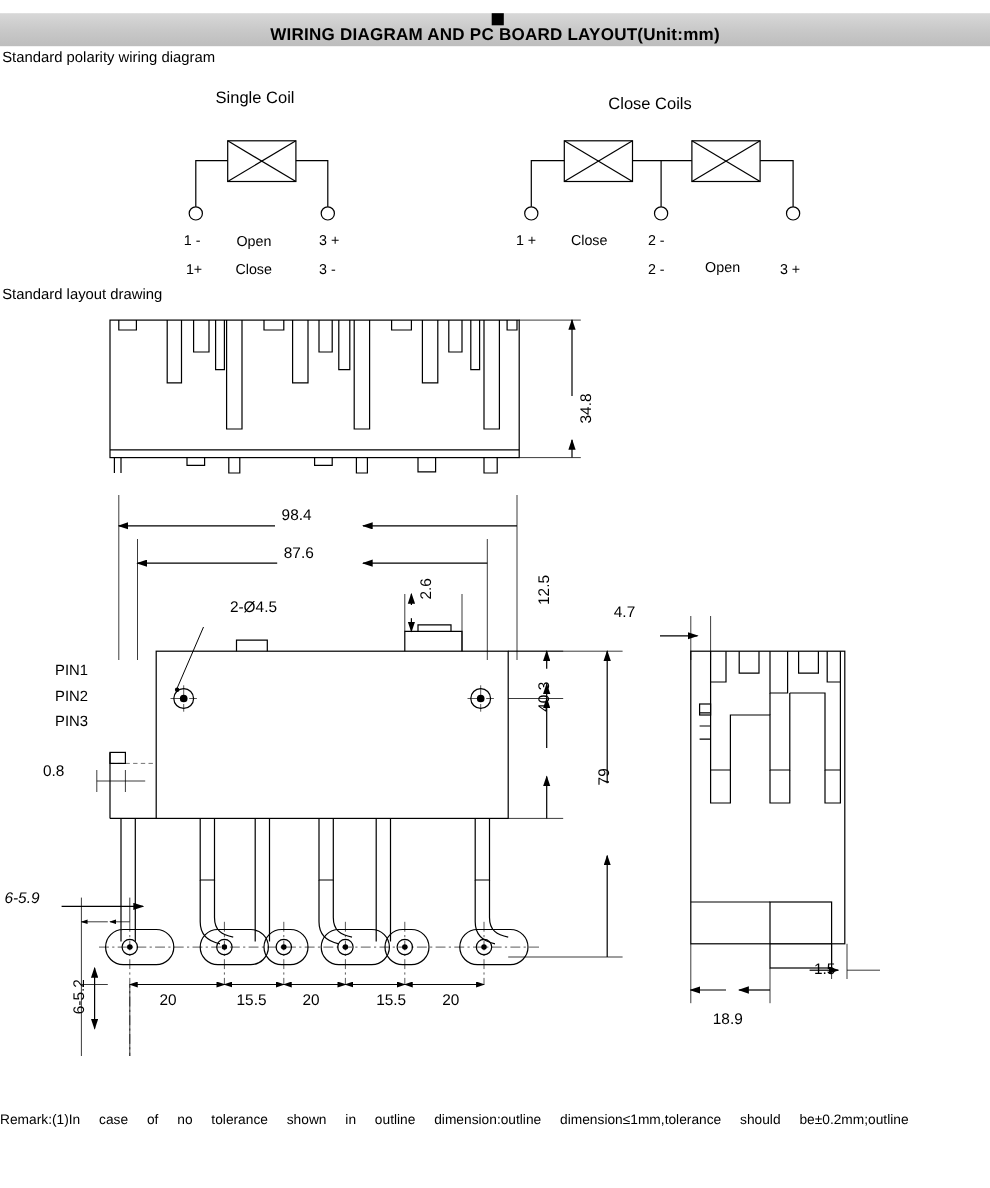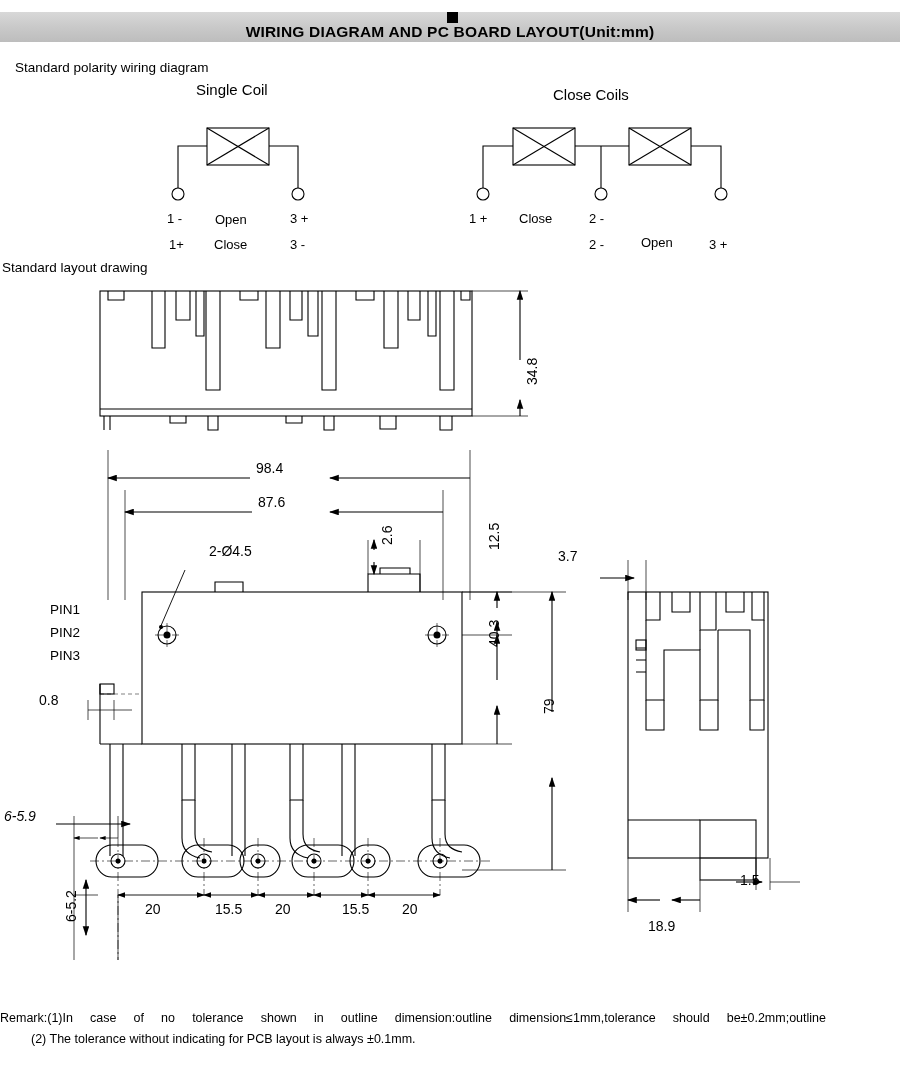--- a/index.html
+++ b/index.html
@@ -97,21 +97,21 @@
 </head>
 <body>
 
 <div id="page">
 
   <div class="header-bar">
     <span class="header-square"></span>
     <span class="header-title">WIRING DIAGRAM AND PC BOARD LAYOUT(Unit:mm)</span>
   </div>
 
-  <div class="caption" style="left:2px; top:60px;margin-left:13px;">Standard polarity wiring diagram</div>
+  <div class="caption" style="left:2px; top:44px;">Standard polarity wiring diagram</div>
   <div class="caption" style="left:2px; top:260px;">Standard layout drawing</div>
 
   <div class="t" style="left:196px; top:81px; font-size:15px;">Single Coil</div>
   <div class="t" style="left:553px; top:86px; font-size:15px;">Close Coils</div>
 
   <div class="t" style="left:167px; top:211px;">1 -</div>
   <div class="t" style="left:169px; top:237px;">1+</div>
   <div class="t" style="left:215px; top:212px;">Open</div>
   <div class="t" style="left:214px; top:237px;">Close</div>
   <div class="t" style="left:290px; top:211px;">3 +</div>
@@ -123,21 +123,21 @@
   <div class="t" style="left:589px; top:237px;">2 -</div>
   <div class="t" style="left:641px; top:235px;">Open</div>
   <div class="t" style="left:709px; top:237px;">3 +</div>
 
   <div class="t rot dim" style="left:524px; top:385px;">34.8</div>
 
   <div class="t dim" style="left:256px; top:460px;">98.4</div>
   <div class="t dim" style="left:258px; top:494px;">87.6</div>
   <div class="t rot dim" style="left:379px; top:545px;">2.6</div>
   <div class="t rot dim" style="left:486px; top:550px;">12.5</div>
-  <div class="t dim" style="left:558px; top:548px;">3.7</div>
+  <div class="t dim" style="left:558px; top:548px;">4.7</div>
   <div class="t dim" style="left:175px; top:543px;margin-left:34px;">2-Ø4.5</div>
 
   <div class="t" style="left:50px; top:602px; font-size:13.5px;">PIN1</div>
   <div class="t" style="left:50px; top:625px; font-size:13.5px;">PIN2</div>
   <div class="t" style="left:50px; top:648px; font-size:13.5px;">PIN3</div>
 
   <div class="t dim" style="left:39px; top:692px;">0.8</div>
   <div class="t rot dim" style="left:486px; top:647px;">40.3</div>
   <div class="t rot dim" style="left:541px; top:714px;">79</div>
 
@@ -377,16 +377,15 @@
       <line x1="700" y1="900" x2="672" y2="900" marker-end="url(#ar)"></line>
       <line x1="756" y1="858" x2="756" y2="890" stroke-width="0.7"></line>
       <line x1="770" y1="858" x2="770" y2="890" stroke-width="0.7"></line>
       <line x1="736" y1="882" x2="762" y2="882" marker-end="url(#ar)"></line>
       <line x1="770" y1="882" x2="800" y2="882" stroke-width="0.7"></line>
     </g>
   </svg>
 
   <div class="remark">
     <span class="line1">Remark:(1)In case of no tolerance shown in outline dimension:outline dimension≤1mm,tolerance should be±0.2mm;outline</span>
-    <span class="line3">(2) The tolerance without indicating for PCB layout is always ±0.1mm.</span>
   </div>
 
 </div>
 
 </body></html>

